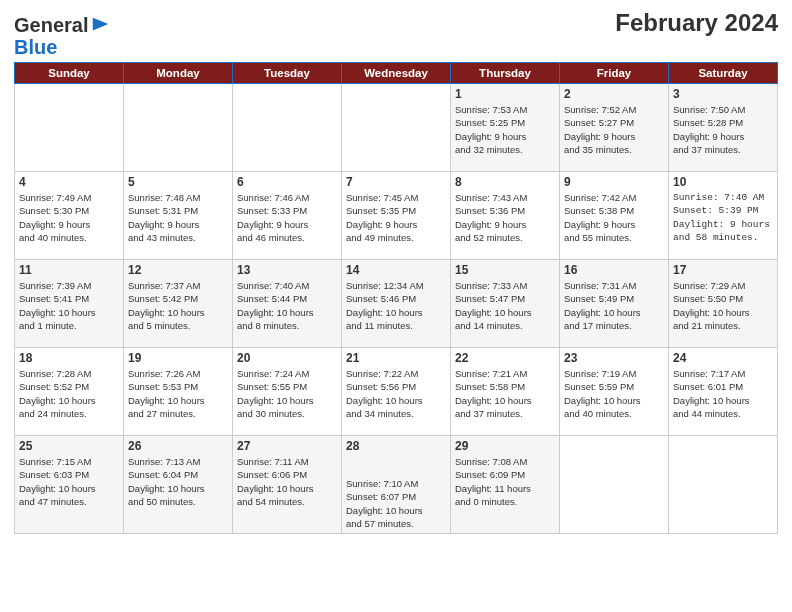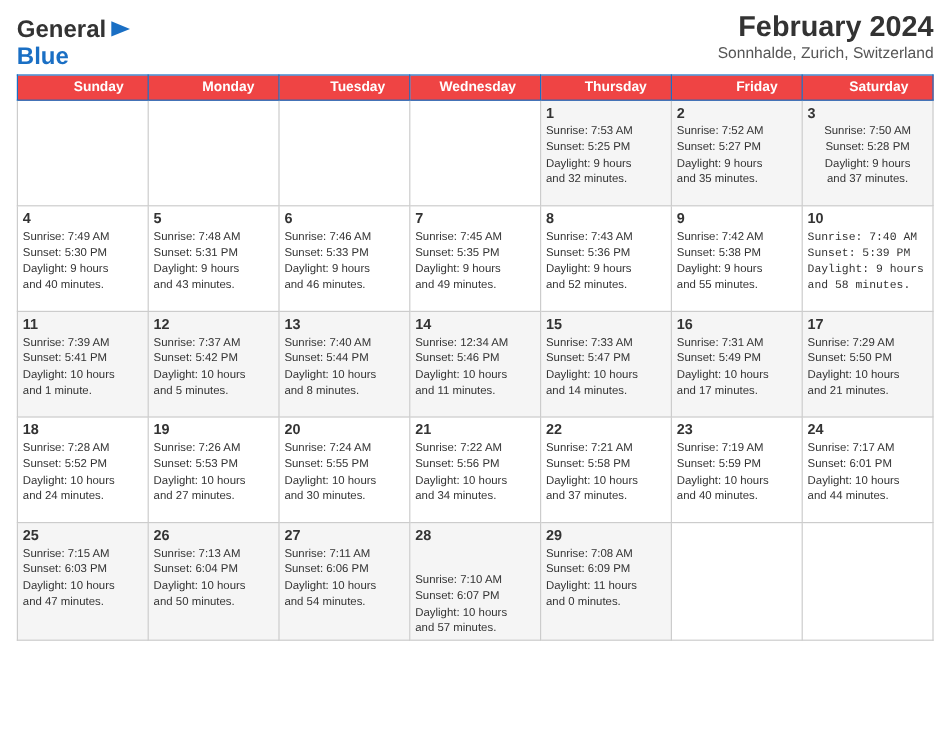--- a/index.html
+++ b/index.html
@@ -48,26 +48,26 @@
     .subtitle {
       font-size: 13px;
       color: #555;
     }
     table {
       width: 100%;
       border-collapse: collapse;
       table-layout: fixed;
     }
     thead tr th {
-      background-color: #ef4444;
+      background-color: #7f1d1d;
       color: #fff;
       font-size: 11.5px;
       font-weight: bold;
-      padding: 4px 20px;
-      text-align: right;
+      padding: 4px 8px;
+      text-align: center;
       border: 1px solid #1a6fc4;
     }
     tbody tr td {
       border: 1px solid #ccc;
       vertical-align: top;
       padding: 3px 4px;
       height: 88px;
       background: #fff;
       font-size: 10px;
       color: #333;
@@ -107,21 +107,20 @@
             <polygon points="3,1 20,8 3,15" fill="#1a6fc4"></polygon>
           </svg>
         </div>
         <div style="display:flex;align-items:flex-end;">
           <span class="logo-text" style="color:#1a6fc4;">Blue</span>
         </div>
       </div>
     </div>
     <div class="title-block">
       <div class="month-title">February 2024</div>
-      <div class="subtitle">Sonnhalde, Zurich, Switzerland</div>
     </div>
   </div>
 
   <table>
     <thead>
       <tr>
         <th>Sunday</th>
         <th>Monday</th>
         <th>Tuesday</th>
         <th>Wednesday</th>
@@ -145,21 +144,21 @@
           </td>
           <td>
             <span class="day-num">2</span>
             <div class="day-info" style="white-space: pre-line;">Sunrise: 7:52 AM
 Sunset: 5:27 PM
 Daylight: 9 hours
 and 35 minutes.</div>
           </td>
           <td>
             <span class="day-num">3</span>
-            <div class="day-info" style="white-space: pre-line; text-align: center;">Sunrise: 7:50 AM
+            <div class="day-info" style="white-space: pre-line;">Sunrise: 7:50 AM
 Sunset: 5:28 PM
 Daylight: 9 hours
 and 37 minutes.</div>
           </td>
         </tr>
         <tr>
           <td>
             <span class="day-num">4</span>
             <div class="day-info" style="white-space: pre-line;">Sunrise: 7:49 AM
 Sunset: 5:30 PM

